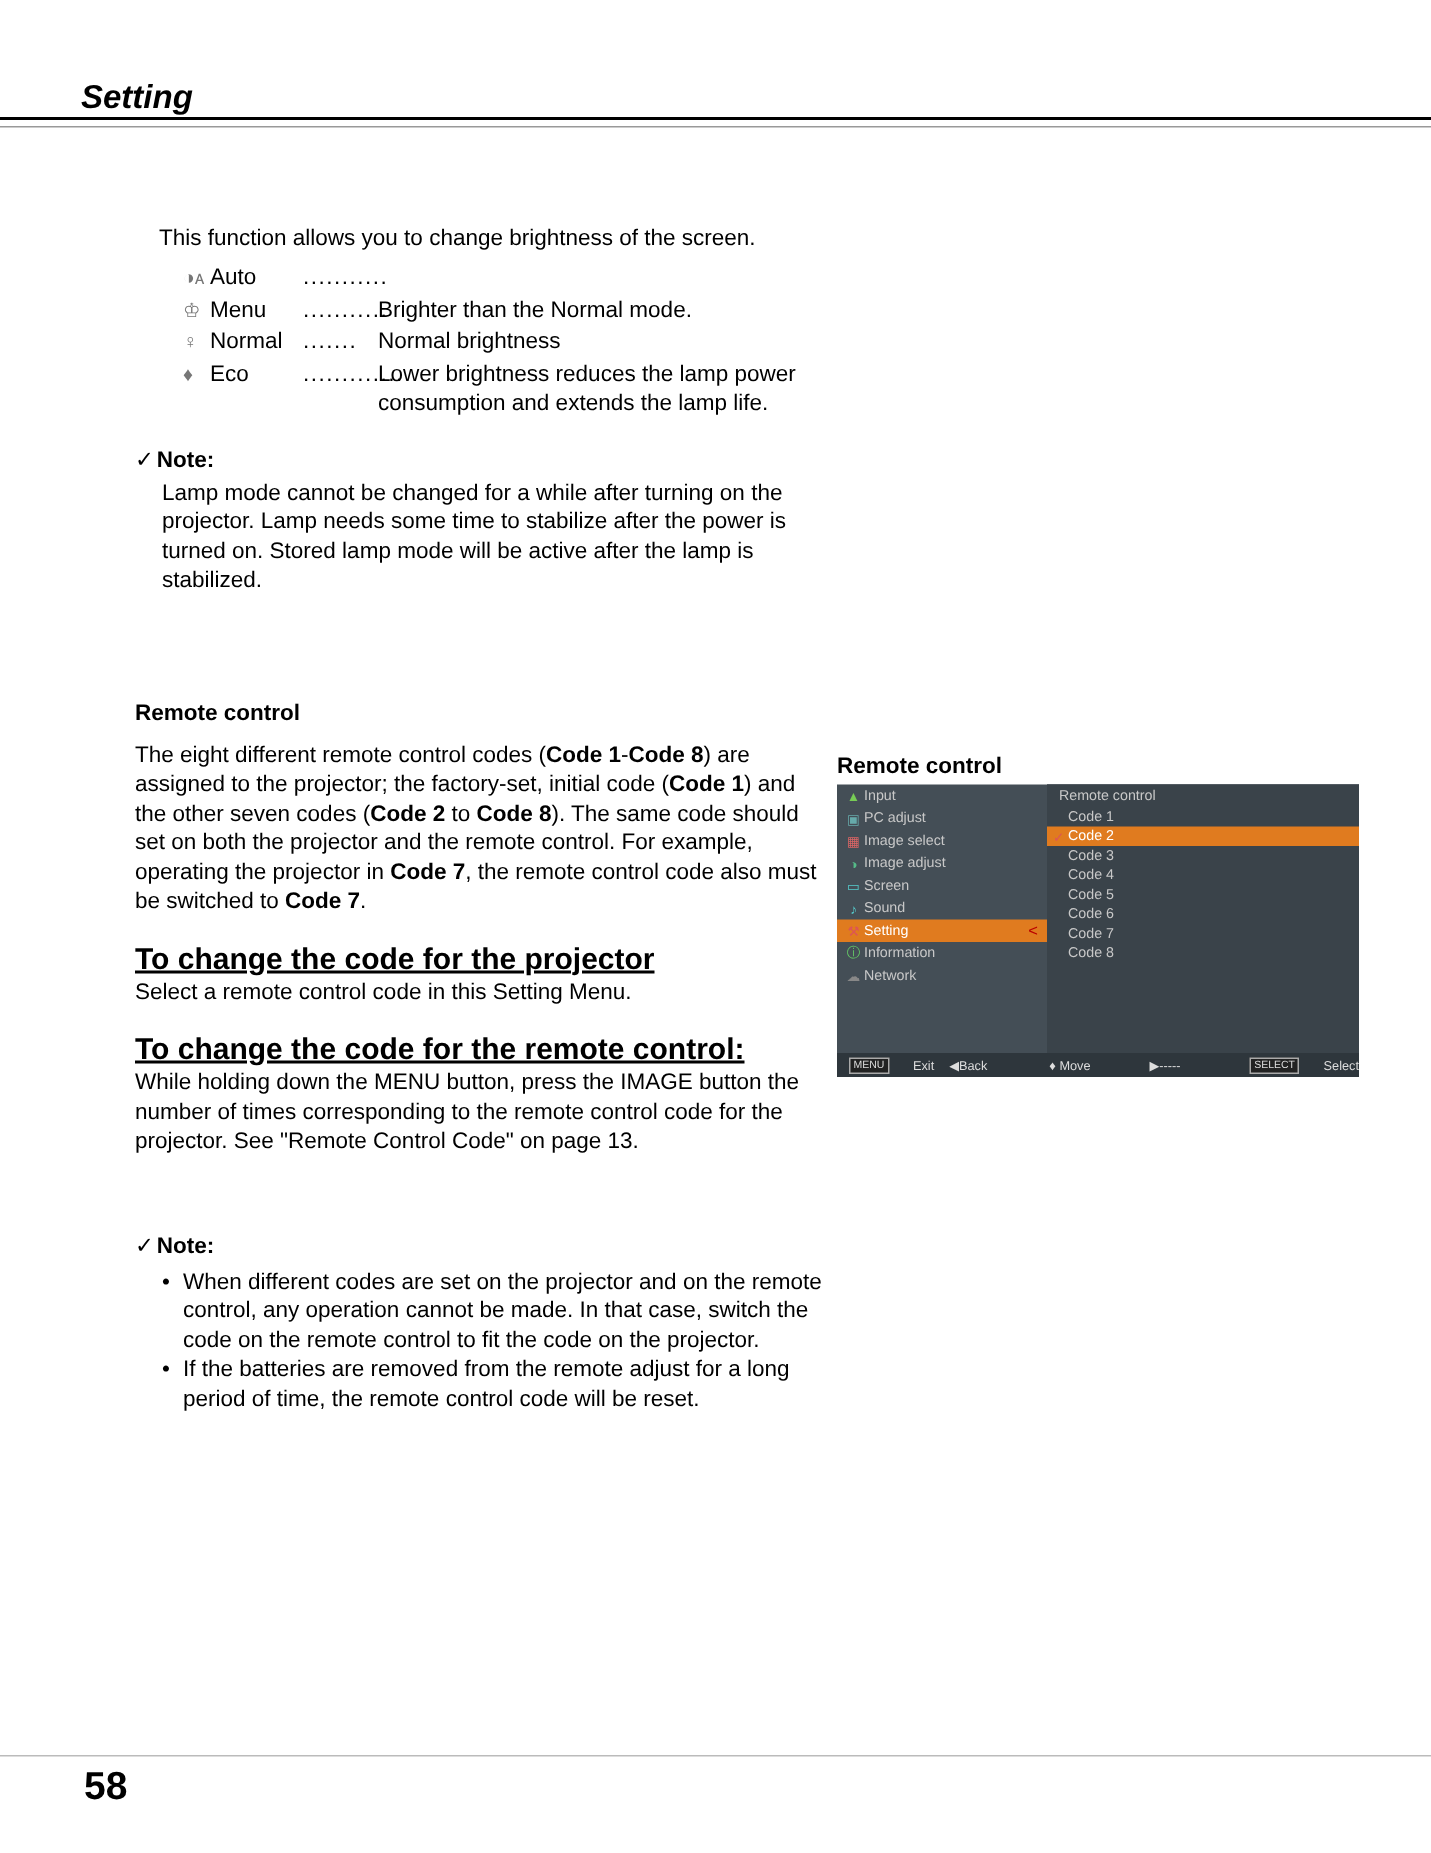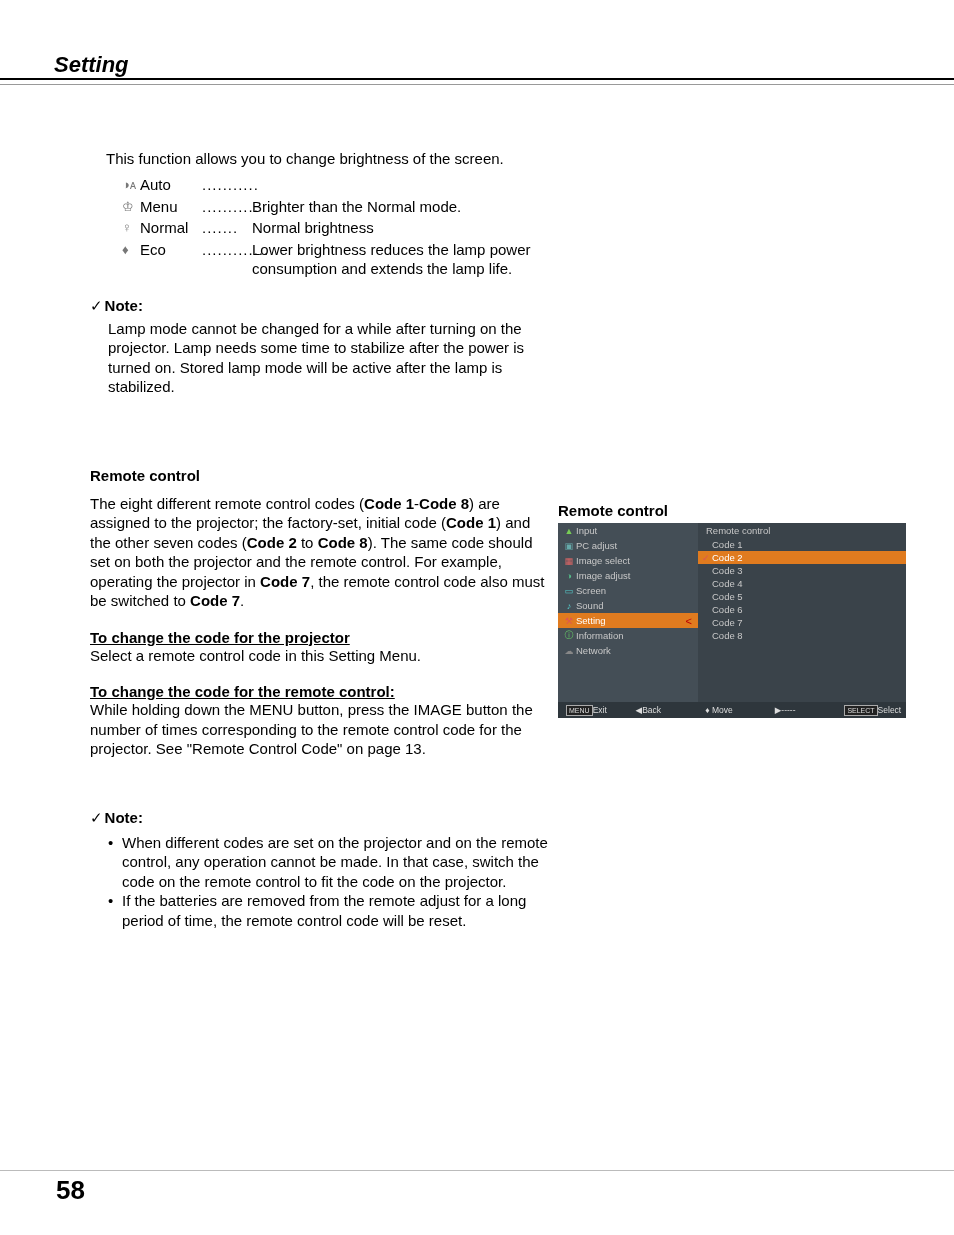--- a/index.html
+++ b/index.html
@@ -39,21 +39,21 @@
   .lamp-row { display: flex; align-items: flex-start; font-size: 15px; line-height: 1.3; margin-bottom: 2px; }
   .lamp-icon { width: 18px; flex: 0 0 18px; color: #777; font-size: 13px; margin-top: 2px; }
   .lamp-label { width: 62px; flex: 0 0 62px; }
   .lamp-dots { width: 50px; flex: 0 0 50px; letter-spacing: 1px; }
   .lamp-desc { flex: 1; }
   .note-head { font-size: 15px; font-weight: bold; margin-top: 18px; margin-bottom: 4px; }
   .check { font-weight: normal; margin-right: 2px; }
   .note-body { font-size: 15px; margin-left: 18px; line-height: 1.3; }
   .section2 { margin-top: 70px; }
   .para { font-size: 15px; line-height: 1.3; }
-  .sub-u { font-size: 15px; font-weight: bold; text-decoration: underline; margin-top: 18px; }
+  .sub-u { font-size: 20px; font-weight: bold; text-decoration: underline; margin-top: 18px; }
   .bullets { margin-top: 6px; }
   .bullet-row { display:flex; font-size:15px; line-height:1.3; margin-left:18px; }
   .bullet-dot { flex:0 0 14px; }
   .bullet-text { flex:1; }
   .col-right {
     position: absolute;
     top: 502px;
     left: 558px;
     width: 348px;
   }
@@ -74,21 +74,21 @@
   .mi-icon { width:14px; flex:0 0 14px; font-size:9px; text-align:center; }
   .mi-icon.green{color:#7c5;} .mi-icon.blue{color:#6aa;} .mi-icon.red{color:#d66;}
   .mi-icon.gb{color:#5b8;} .mi-icon.cyan{color:#5cc;} .mi-icon.redtool{color:#d55;}
   .mi-icon.info{color:#6c6;} .mi-icon.net{color:#888;}
   .panel-head { height:15px; background:#3a434a; padding-left:8px; display:flex; align-items:center; }
   .code-row { height:13px; padding-left:14px; display:flex; align-items:center; position:relative; }
   .code-row .tick { position:absolute; left:4px; color:#d55; font-size:9px; }
   .code-row.sel { background:#e07b1f; color:#fff; }
   .panel-fill { height:60px; }
   .osd-foot { height:16px; background:#2e363c; display:flex; align-items:center; color:#ddd; font-size:8.5px; }
-  .foot-seg { flex:1; display:flex; align-items:center; justify-content:flex-start; padding-left:8px; gap:0; }
+  .foot-seg { flex:1; display:flex; align-items:center; justify-content:flex-start; padding-left:8px; gap:16px; }
   .foot-box { display:inline-block; border:1px solid #aaa; padding:0 2px; font-size:7px; line-height:9px; background:#222; }
   .page-num {
     position:absolute; left:56px; top:1175px; font-size:26px; font-weight:bold;
   }
   .foot-rule {
     position:absolute; top:1170px; left:0; width:954px; height:1px; background:#bbb;
   }
 </style>
 </head>
 <body>

